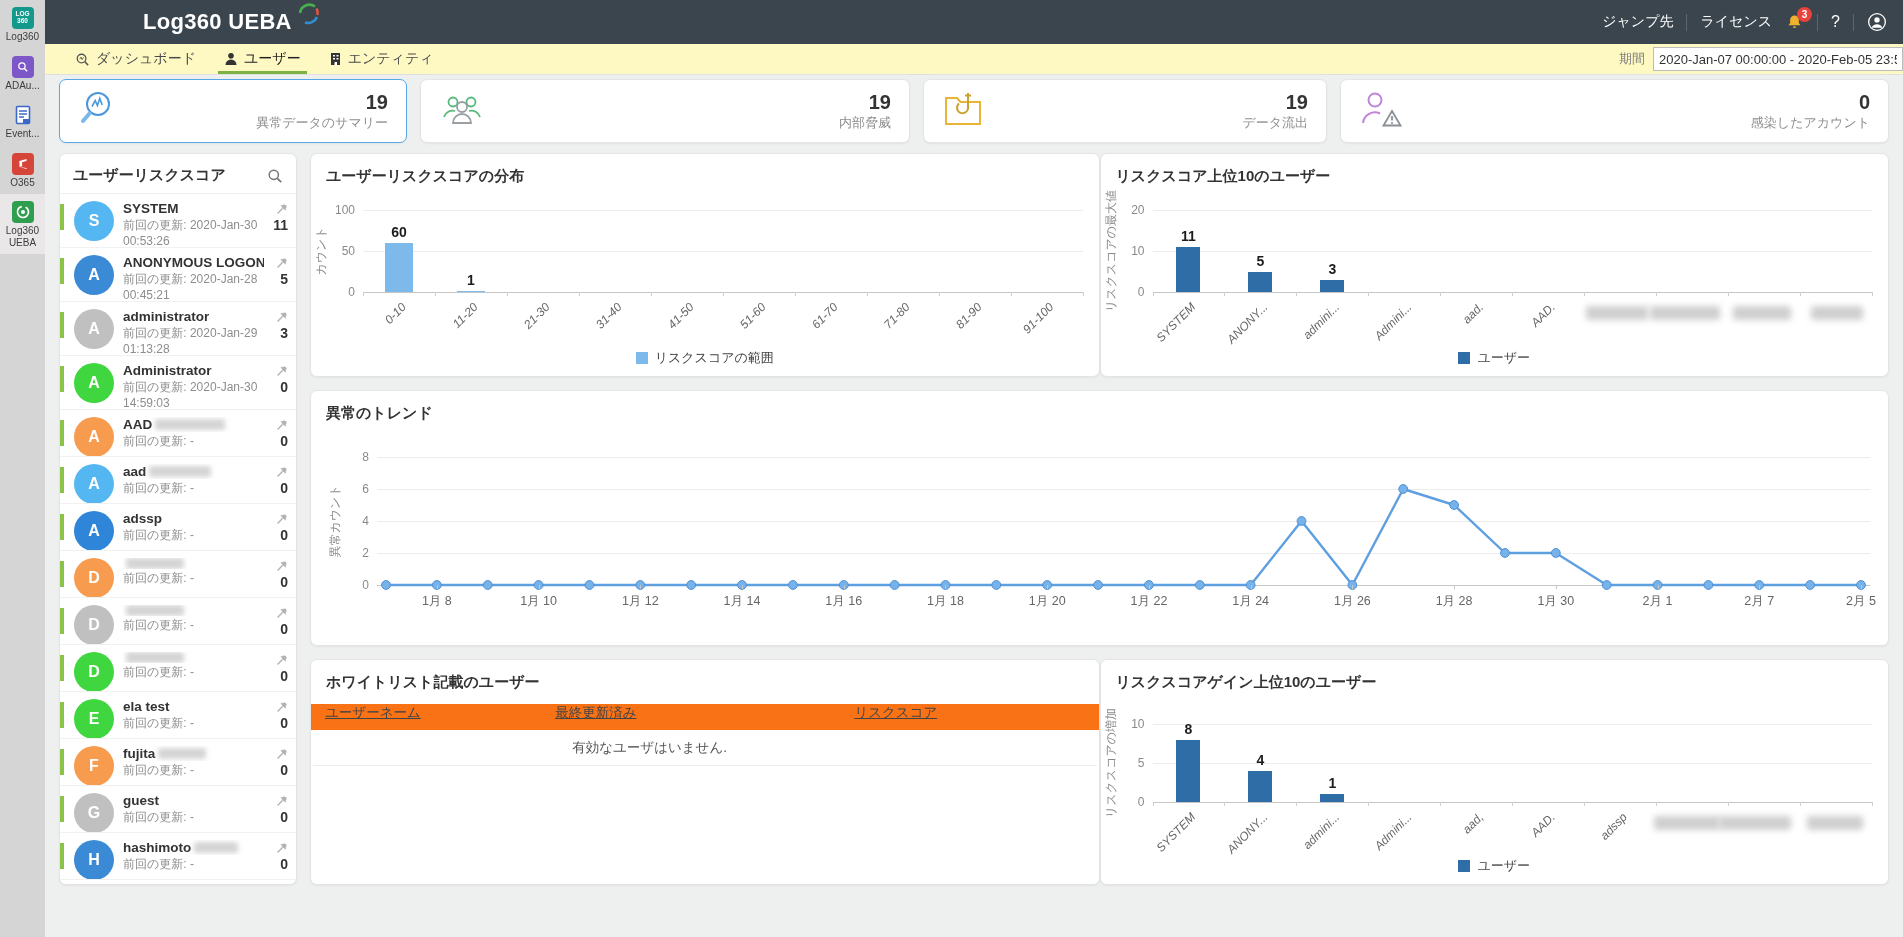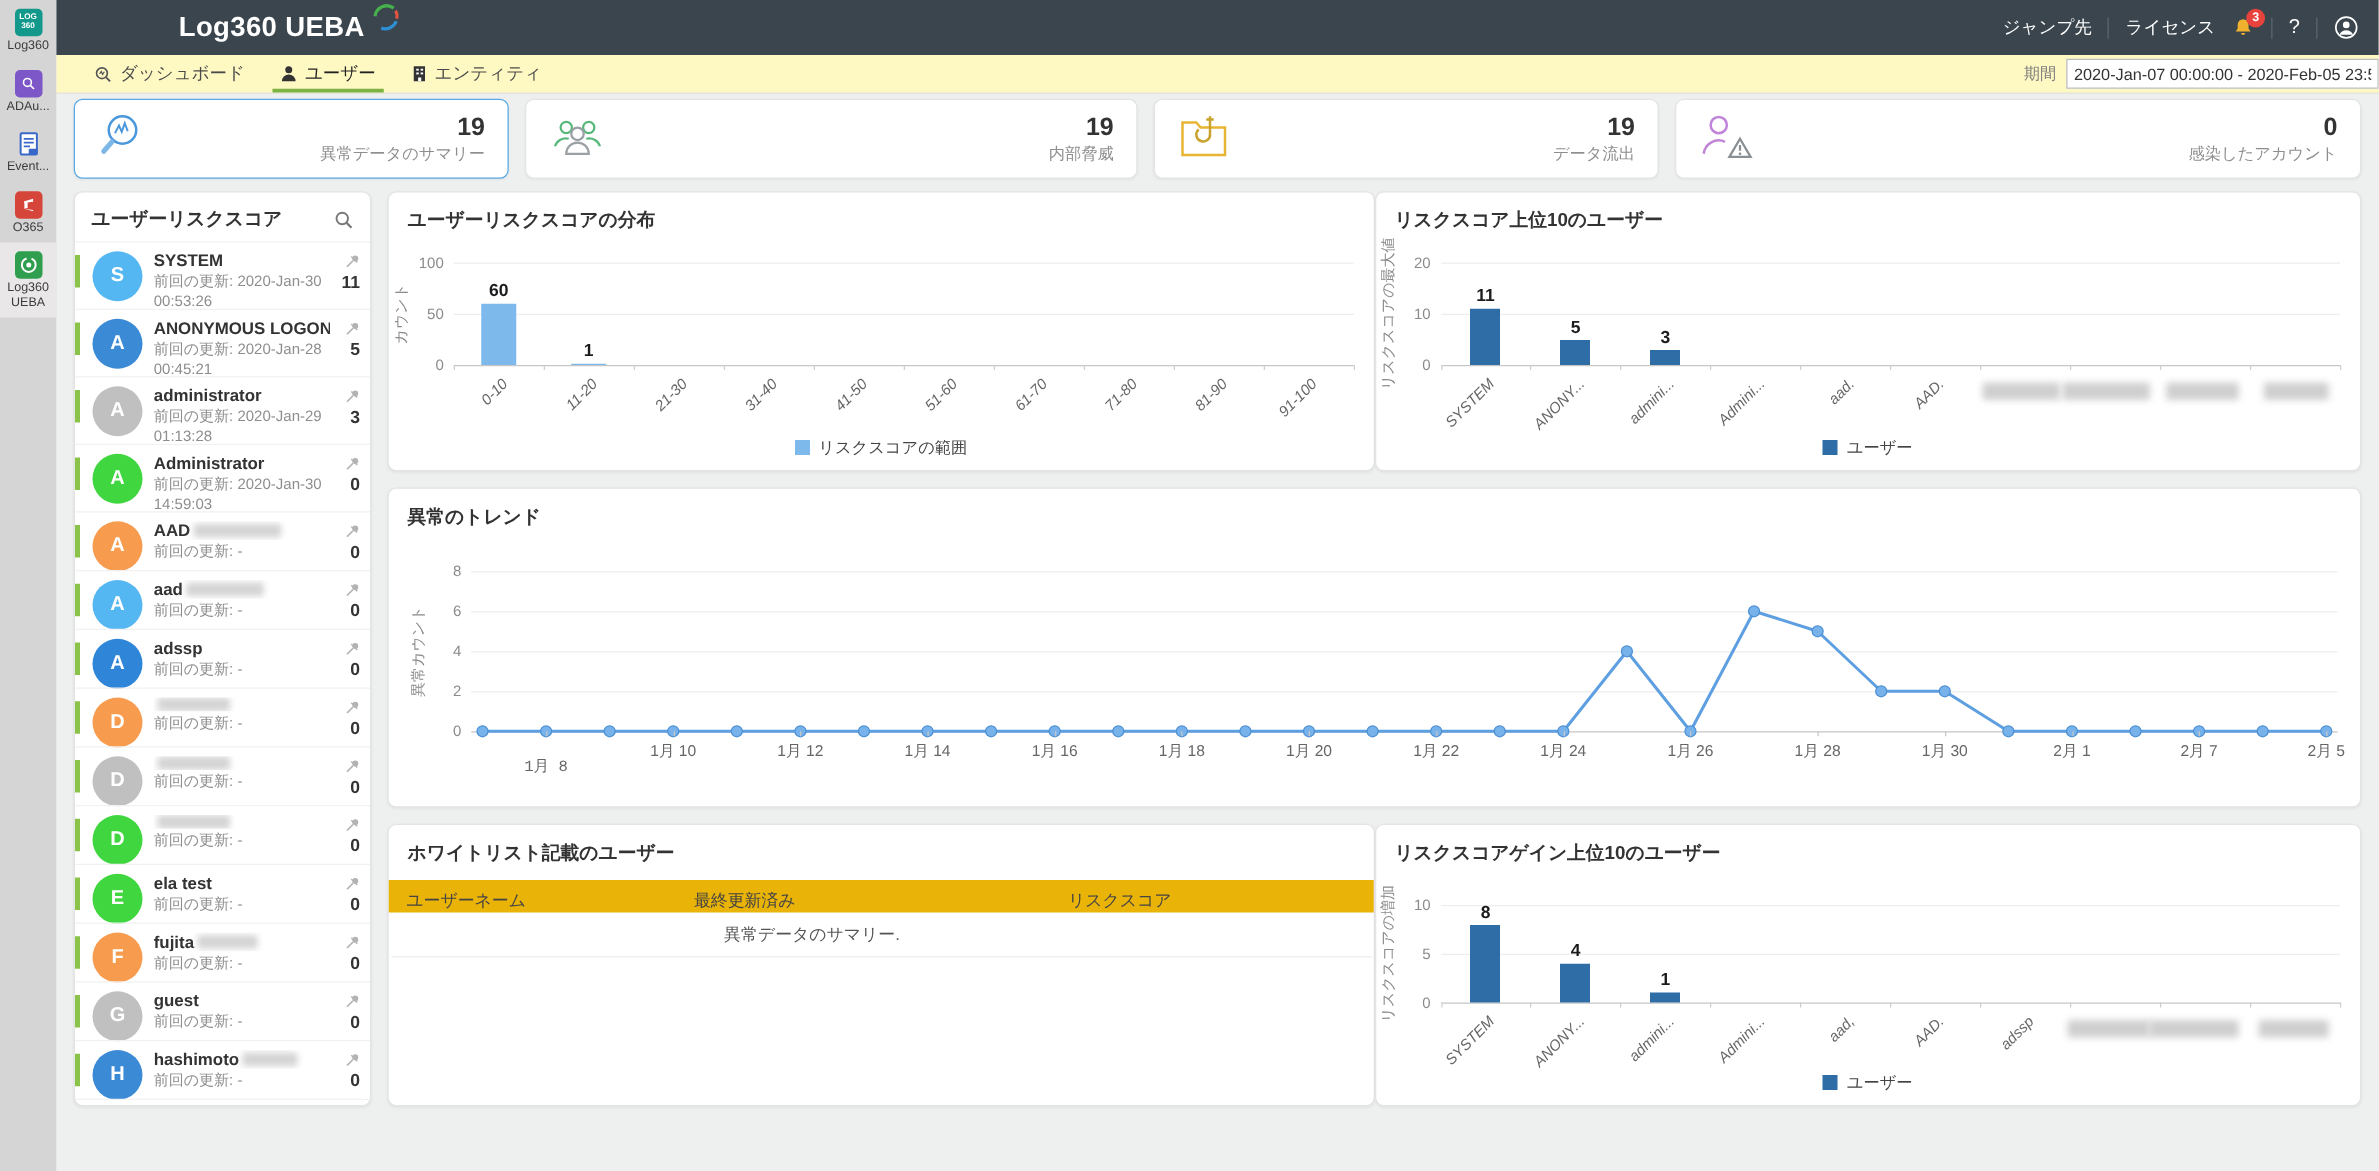--- a/index.html
+++ b/index.html
@@ -88,21 +88,21 @@
 .xslot{flex:1;position:relative;height:52px;}
 .xlab{position:absolute;right:50%;top:8px;transform:rotate(-45deg);transform-origin:100% 0;font-size:12px;font-style:italic;color:#666;white-space:nowrap;}
 .blur-chip{position:absolute;right:12%;top:14px;height:14px;background:#cfcfcf;filter:blur(3px);border-radius:2px;}
 .legend{position:absolute;bottom:9px;left:0;right:0;display:flex;justify-content:center;align-items:center;gap:7px;cursor:pointer;}
 .lsq{width:12px;height:12px;display:inline-block;}
 .ltx{font-size:13px;color:#444;}
 .txlab{position:absolute;transform:translateX(-50%);font-size:12.5px;color:#666;white-space:nowrap;}
 .ttick{position:absolute;width:1px;height:4px;background:#c6c6c6;}
 
 
-.wl-head{display:flex;background:#eab308;height:26px;align-items:flex-end;margin-top:12px;font-size:13.5px;color:#444;}
+.wl-head{display:flex;background:#f97316;height:26px;align-items:flex-start;margin-top:12px;font-size:13.5px;color:#444;text-decoration:underline;}
 .wl-c1{width:31%;padding-left:14px;}
 .wl-c2{width:38%;}
 .wl-c3{flex:1;}
 .wl-empty{width:86%;text-align:center;font-size:13.5px;color:#555;padding:9px 0 8px;}
 .wl-div{border-bottom:1px solid #ececec;margin:0 2px;}
 </style>
 </head>
 <body>
 
 <div class="rail">
@@ -786,21 +786,21 @@
                 <circle cx="1127.9655172413793" cy="96" r="4.4" fill="#77b2ea" stroke="#4d90d4" stroke-width="1"></circle>
                 <circle cx="1178.8275862068965" cy="96" r="4.4" fill="#77b2ea" stroke="#4d90d4" stroke-width="1"></circle>
                 <circle cx="1229.6896551724137" cy="128" r="4.4" fill="#77b2ea" stroke="#4d90d4" stroke-width="1"></circle>
                 <circle cx="1280.551724137931" cy="128" r="4.4" fill="#77b2ea" stroke="#4d90d4" stroke-width="1"></circle>
                 <circle cx="1331.4137931034481" cy="128" r="4.4" fill="#77b2ea" stroke="#4d90d4" stroke-width="1"></circle>
                 <circle cx="1382.2758620689654" cy="128" r="4.4" fill="#77b2ea" stroke="#4d90d4" stroke-width="1"></circle>
                 <circle cx="1433.1379310344828" cy="128" r="4.4" fill="#77b2ea" stroke="#4d90d4" stroke-width="1"></circle>
                 <circle cx="1484" cy="128" r="4.4" fill="#77b2ea" stroke="#4d90d4" stroke-width="1"></circle>
               </svg>
               <div class="ttick" style="left: 59.8621px; top: 128px;"></div>
-              <span class="txlab" style="left: 59.8621px; top: 148px; font-family: Liberation Mono, monospace;">1月 8</span>
+              <span class="txlab" style="left: 59.8621px; top: 136px;">1月 8</span>
               <div class="ttick" style="left: 161.586px; top: 128px;"></div>
               <span class="txlab" style="left: 161.586px; top: 136px;">1月 10</span>
               <div class="ttick" style="left: 263.31px; top: 128px;"></div>
               <span class="txlab" style="left: 263.31px; top: 136px;">1月 12</span>
               <div class="ttick" style="left: 365.034px; top: 128px;"></div>
               <span class="txlab" style="left: 365.034px; top: 136px;">1月 14</span>
               <div class="ttick" style="left: 466.759px; top: 128px;"></div>
               <span class="txlab" style="left: 466.759px; top: 136px;">1月 16</span>
               <div class="ttick" style="left: 568.483px; top: 128px;"></div>
               <span class="txlab" style="left: 568.483px; top: 136px;">1月 18</span>
@@ -825,21 +825,21 @@
             </div>
           </div>
         <div class="crow">
           <div class="chart-card half tbl">
             <div class="cc-title">ホワイトリスト記載のユーザー</div>
             <div class="wl-head">
               <span class="wl-c1">ユーザーネーム</span>
               <span class="wl-c2">最終更新済み</span>
               <span class="wl-c3">リスクスコア</span>
             </div>
-            <div class="wl-empty">異常データのサマリー.</div>
+            <div class="wl-empty">有効なユーザはいません.</div>
             <div class="wl-div"></div>
           </div>
           <div class="chart-card half tbl" id="card-gain">
             <div class="cc-title">リスクスコアゲイン上位10のユーザー</div>
           <div class="plot" style="top: 64px; height: 78px;">
                 <div class="gline zero" style="top: 78px;"></div>
                 <span class="ytick" style="top: 78px;">0</span>
                 <div class="gline" style="top: 39px;"></div>
                 <span class="ytick" style="top: 39px;">5</span>
                 <div class="gline" style="top: 0px;"></div>

